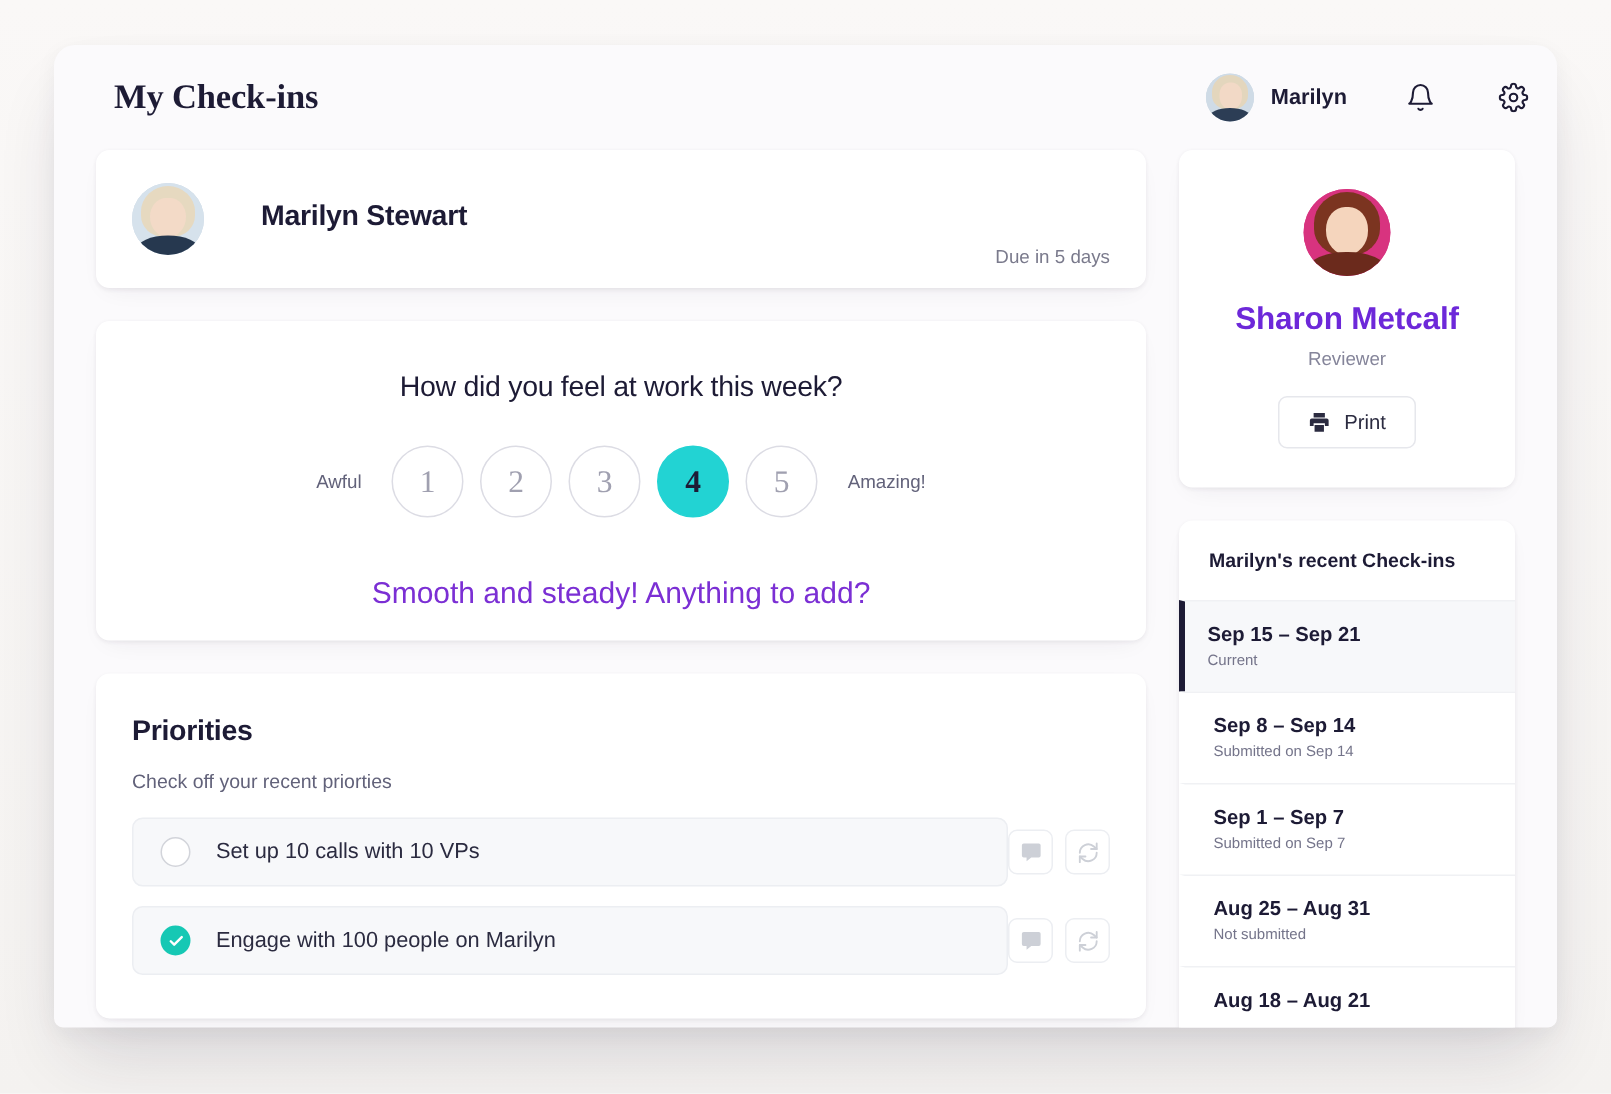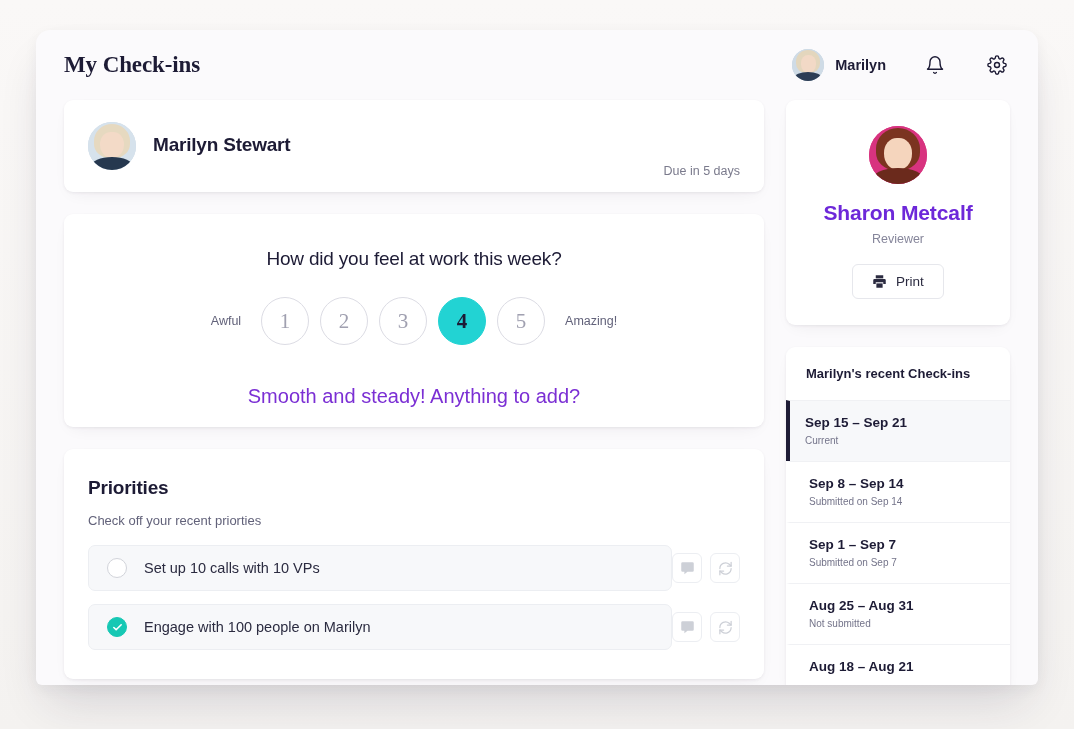--- a/index.html
+++ b/index.html
@@ -29,21 +29,21 @@
     background: #fbfafc;
     border-radius: 14px 14px 6px 6px;
     box-shadow: 0 26px 48px -12px rgba(40,34,60,0.16),
                 0 4px 14px rgba(40,34,60,0.05);
     overflow: hidden;
   }
 
   
   .app-header {
     position: absolute;
-    left: 0; top: 0;
+    left: 12px; top: 0;
     width: 1002px;
     height: 70px;
     display: flex;
     align-items: center;
     justify-content: space-between;
     padding: 0 28px 0 28px;
   }
   .page-title {
     font-family: "Liberation Serif", "DejaVu Serif", serif;
     font-size: 23px;
@@ -104,20 +104,21 @@
                 0 6px 18px -8px rgba(40,34,60,0.09);
   }
 
   
   .profile-card {
     height: 92px;
     display: flex;
     align-items: center;
     padding: 0 24px;
     margin-bottom: 22px;
+    gap: 21px;
   }
   .avatar-md {
     width: 48px; height: 48px;
     border-radius: 50%;
     overflow: hidden;
     position: relative;
     background: #cbd8e4;
     flex: none;
     margin-right: 17px;
   }

